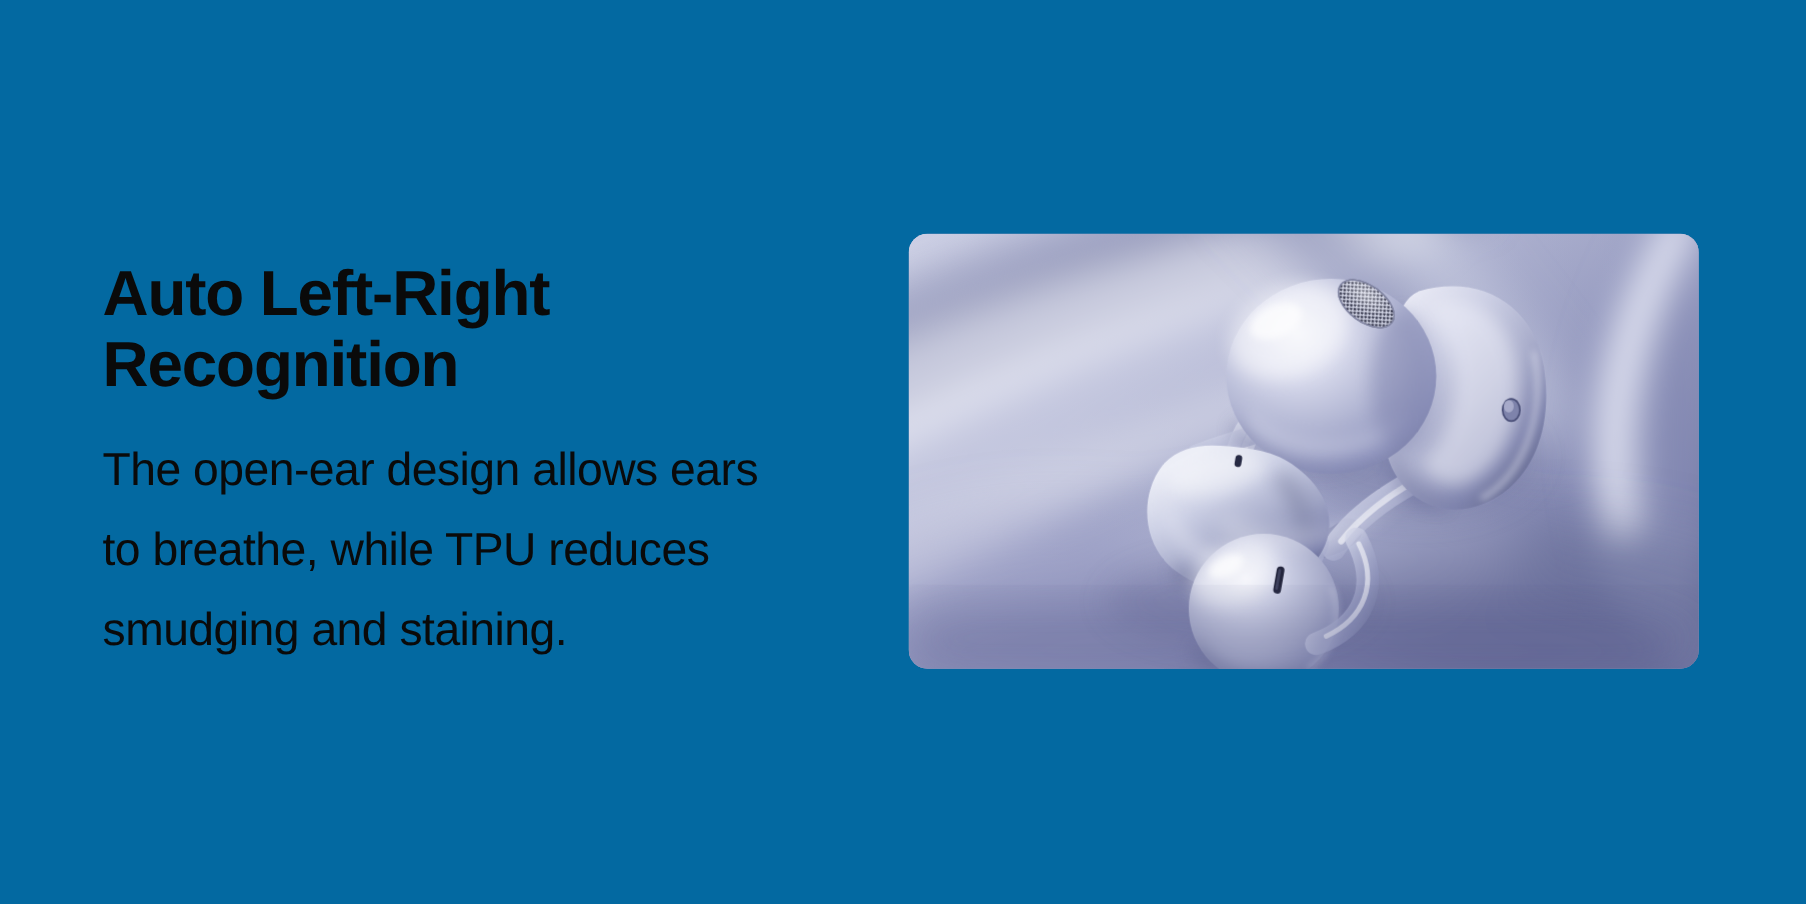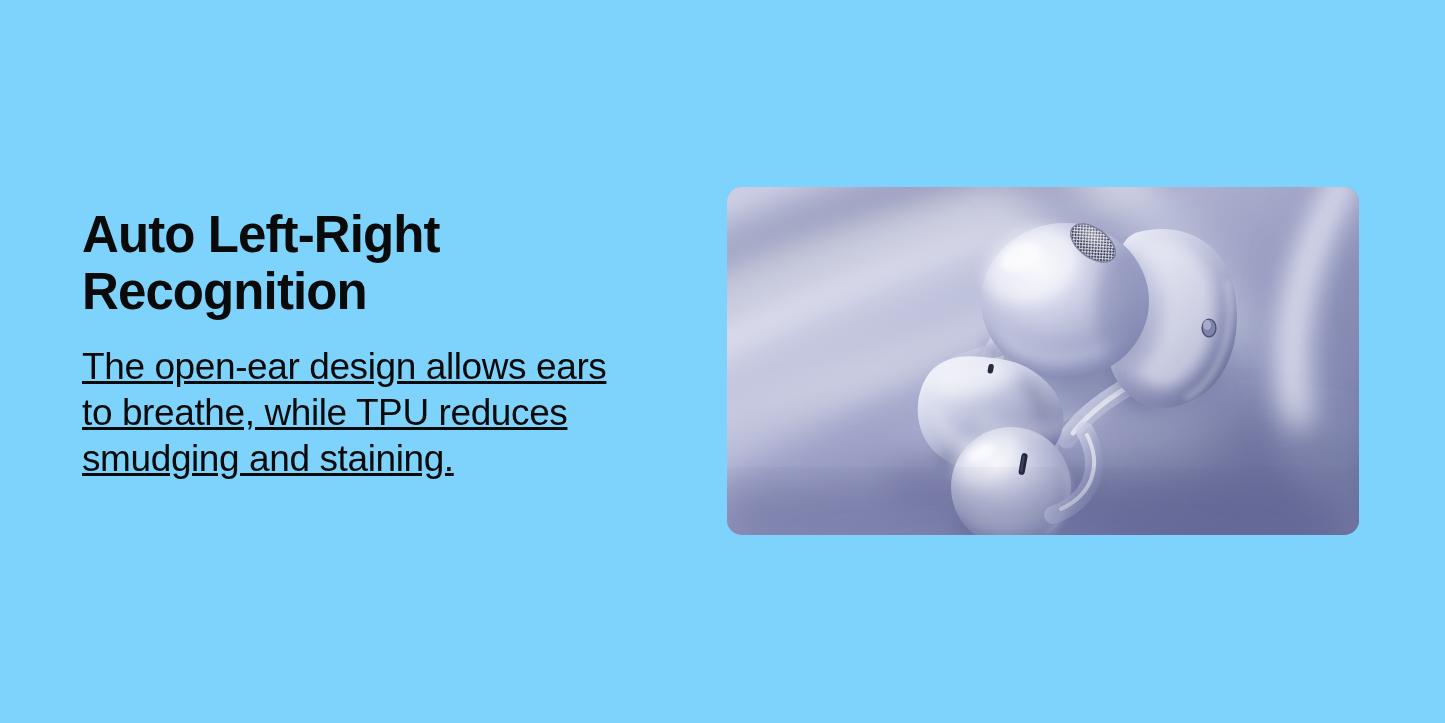--- a/index.html
+++ b/index.html
@@ -10,21 +10,21 @@
   body {
     width: 1445px;
     height: 723px;
     font-family: "Liberation Sans", "DejaVu Sans", sans-serif;
     overflow: hidden;
   }
   .feature-section {
     position: relative;
     width: 1445px;
     height: 723px;
-    background: #7dd3fc;
+    background: #0369a1;
   }
 
   
   .copy-block {
     position: absolute;
     left: 82px;
     top: 206px;
     width: 580px;
   }
   .feature-heading {
@@ -33,27 +33,26 @@
     line-height: 57px;
     font-weight: 700;
     letter-spacing: -0.9px;
     color: #0a0a0a;
     font-family: "Liberation Sans", "DejaVu Sans", sans-serif;
     white-space: pre-line;
   }
   .feature-body {
     margin: 24px 0 0 0;
     font-size: 37px;
-    line-height: 46px;
+    line-height: 64px;
     font-weight: 400;
     letter-spacing: -0.4px;
     color: #0a0a0a;
     font-family: "Liberation Sans", "DejaVu Sans", sans-serif;
     max-width: 560px;
-    text-decoration: underline;
   }
 
   
   .media-frame {
     position: absolute;
     left: 727px;
     top: 187px;
     width: 632px;
     height: 348px;
     border-radius: 15px;

